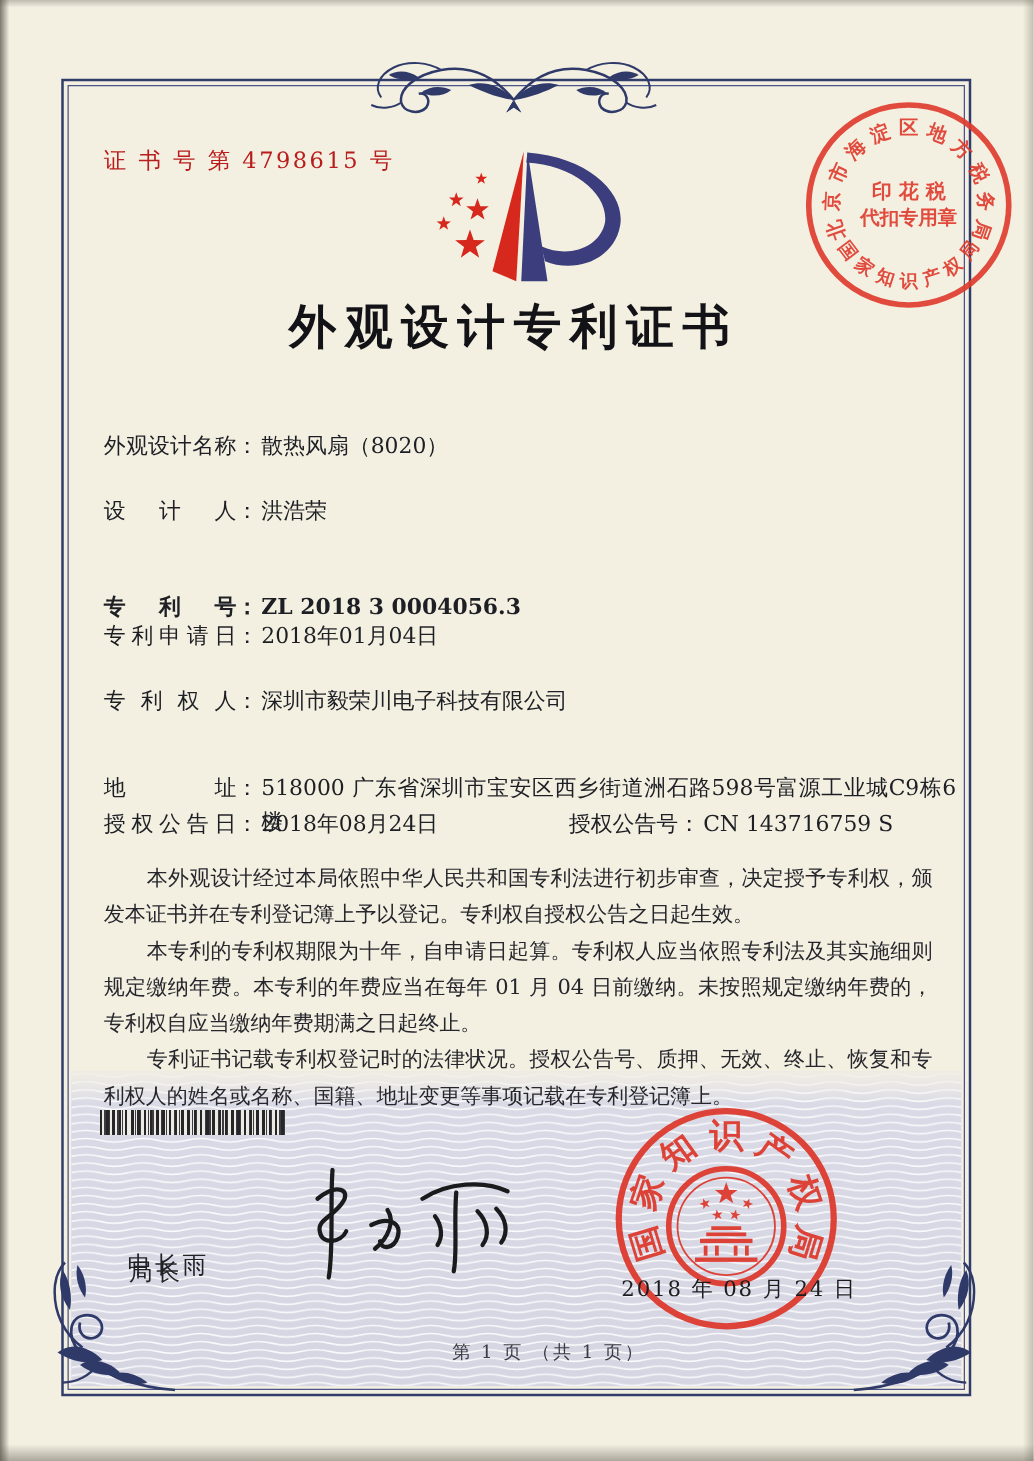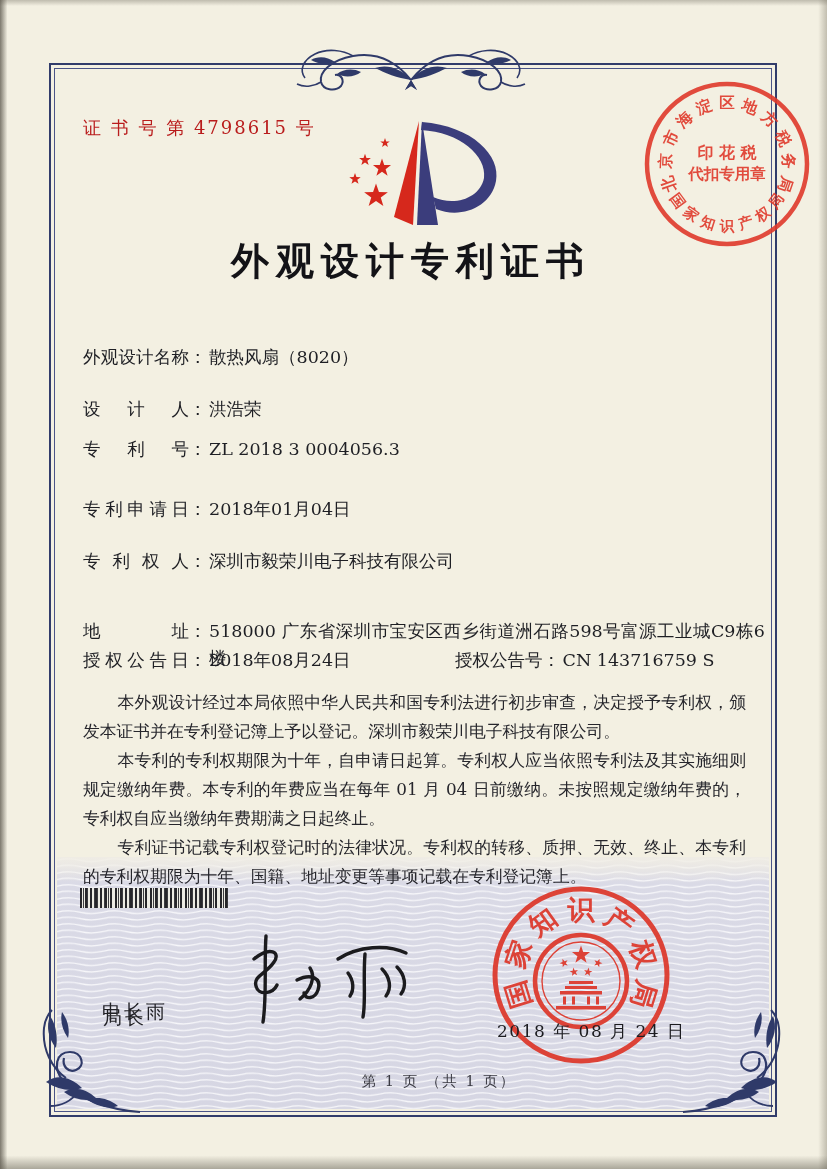--- a/index.html
+++ b/index.html
@@ -139,43 +139,43 @@
 </svg>
 
 <div class="title">外观设计专利证书</div>
 
 <div class="field-row" style="top:344px;">
   <span class="flabel">外观设计名称</span><span class="fcolon">：</span><span class="fvalue">散热风扇（8020）</span>
 </div>
 <div class="field-row" style="top:396px;">
   <span class="flabel">设计人</span><span class="fcolon">：</span><span class="fvalue">洪浩荣</span>
 </div>
-<div class="field-row" style="top:436px;">
+<div class="field-row" style="top:473px;font-weight:bold;">
   <span class="flabel">专利号</span><span class="fcolon">：</span><span class="fvalue">ZL 2018 3 0004056.3</span>
 </div>
 <div class="field-row" style="top:496px;">
   <span class="flabel">专利申请日</span><span class="fcolon">：</span><span class="fvalue">2018年01月04日</span>
 </div>
 <div class="field-row" style="top:548px;">
   <span class="flabel">专利权人</span><span class="fcolon">：</span><span class="fvalue">深圳市毅荣川电子科技有限公司</span>
 </div>
 <div class="field-row" style="top:618px;">
   <span class="flabel">地址</span><span class="fcolon">：</span><span class="fvalue fvalue-wrap">518000 广东省深圳市宝安区西乡街道洲石路598号富源工业城C9栋6楼</span>
 </div>
 <div class="field-row" style="top:647px;width:663px;">
   <span class="flabel">授权公告日</span><span class="fcolon">：</span><span class="fvalue">2018年08月24日</span>
   <span class="grant-no-group">
     <span>授权公告号</span><span class="fcolon">：</span><span>CN 143716759 S</span>
   </span>
 </div>
 
 <div class="body-text">
-  <p>本外观设计经过本局依照中华人民共和国专利法进行初步审查，决定授予专利权，颁发本证书并在专利登记簿上予以登记。深圳市毅荣川电子科技有限公司。</p>
+  <p>本外观设计经过本局依照中华人民共和国专利法进行初步审查，决定授予专利权，颁发本证书并在专利登记簿上予以登记。专利权自授权公告之日起生效。</p>
   <p>本专利的专利权期限为十年，自申请日起算。专利权人应当依照专利法及其实施细则规定缴纳年费。本专利的年费应当在每年 01 月 04 日前缴纳。未按照规定缴纳年费的，专利权自应当缴纳年费期满之日起终止。</p>
-  <p>专利证书记载专利权登记时的法律状况。专利权的转移、质押、无效、终止、本专利的专利权期限为十年、国籍、地址变更等事项记载在专利登记簿上。</p>
+  <p>专利证书记载专利权登记时的法律状况。授权公告号、质押、无效、终止、恢复和专利权人的姓名或名称、国籍、地址变更等事项记载在专利登记簿上。</p>
 </div>
 
 <div class="barcode"></div>
 <div class="director-title">局长</div>
 <div class="director-name">申长雨</div>
 
 <svg class="signature" viewBox="0 0 185 98">
   <g stroke="#1b1b1e" fill="none" stroke-width="3.4" stroke-linecap="round" stroke-linejoin="round">
     <path d="M18,31 C34,18 45,24 38,34 C30,46 17,48 20,58 C22,68 37,66 41,57"></path>
     <path d="M30,8 C28,35 31,70 27,94"></path>

